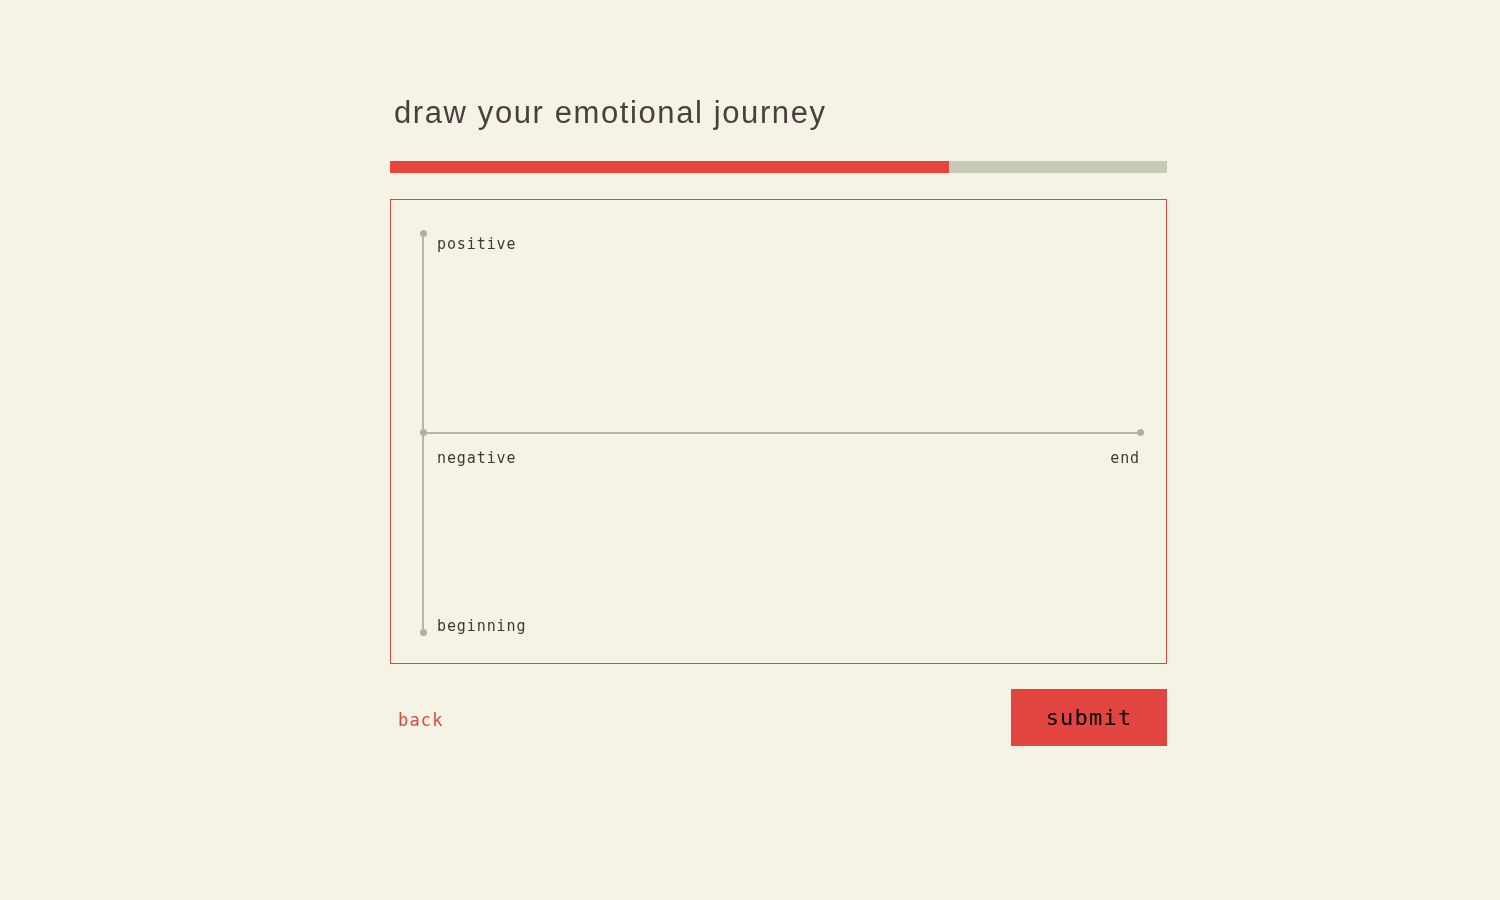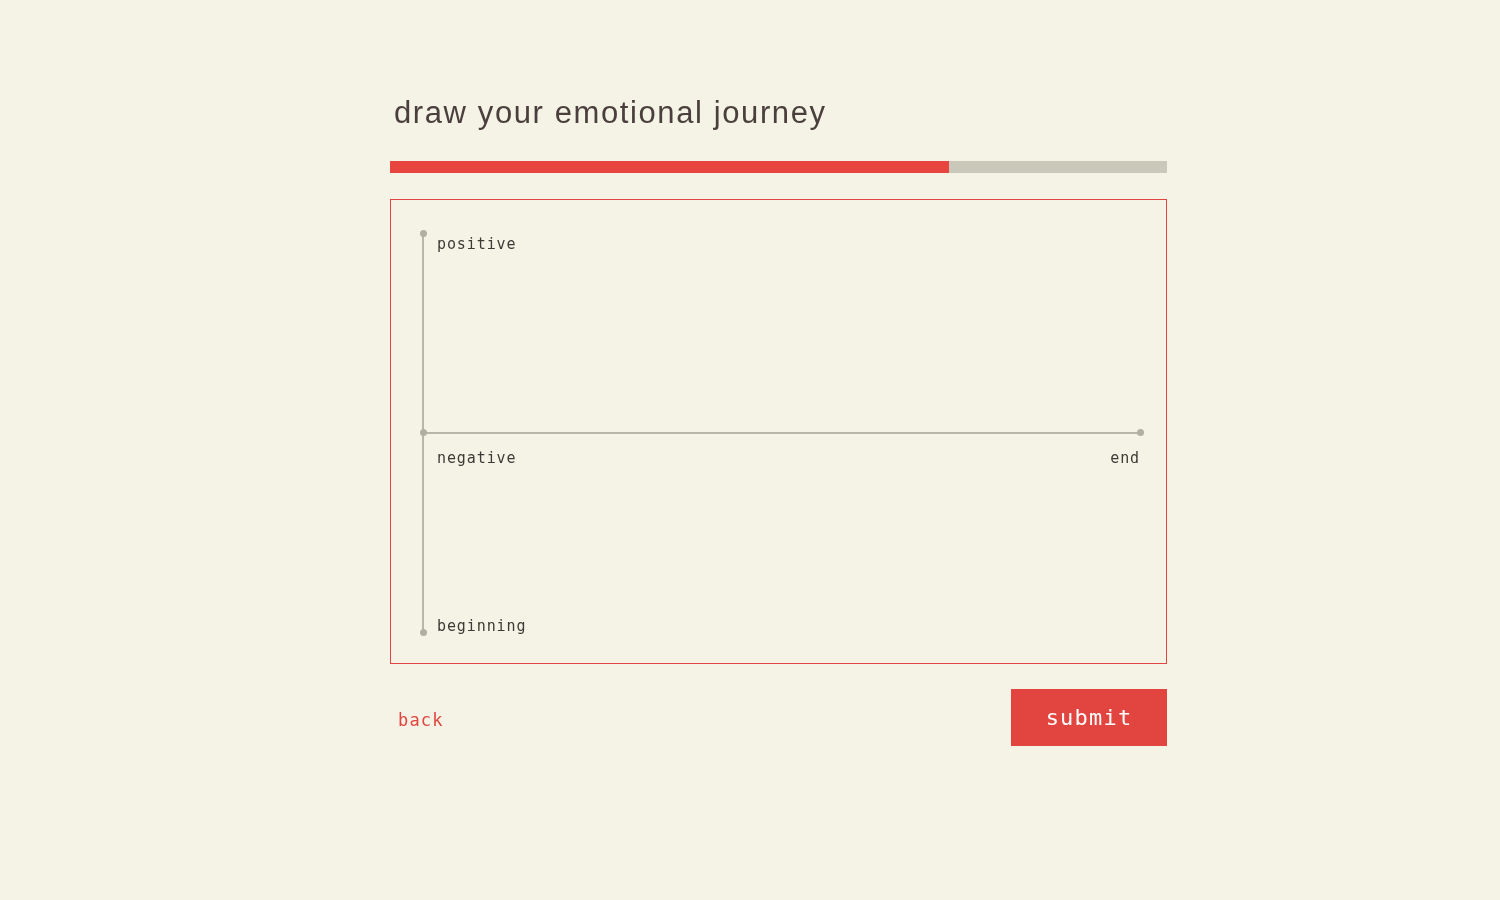--- a/index.html
+++ b/index.html
@@ -196,17 +196,17 @@
         <div class="axis-label label-positive">positive</div>
         <div class="axis-label label-beginning">negative</div>
         <div class="axis-label label-end">end</div>
         <div class="axis-label label-negative">beginning</div>
       </div>
 
     </div>
 
     <div class="actions">
       <button class="back-link" type="button" style="color: rgb(226, 69, 63);">back</button>
-      <button class="submit-button" type="button" style="background: rgb(226, 69, 63); color: #ffffff;">submit</button>
+      <button class="submit-button" type="button" style="background: rgb(226, 69, 63); color: #000000;">submit</button>
     </div>
 
   </div>
 </div>
 
 </body></html>

